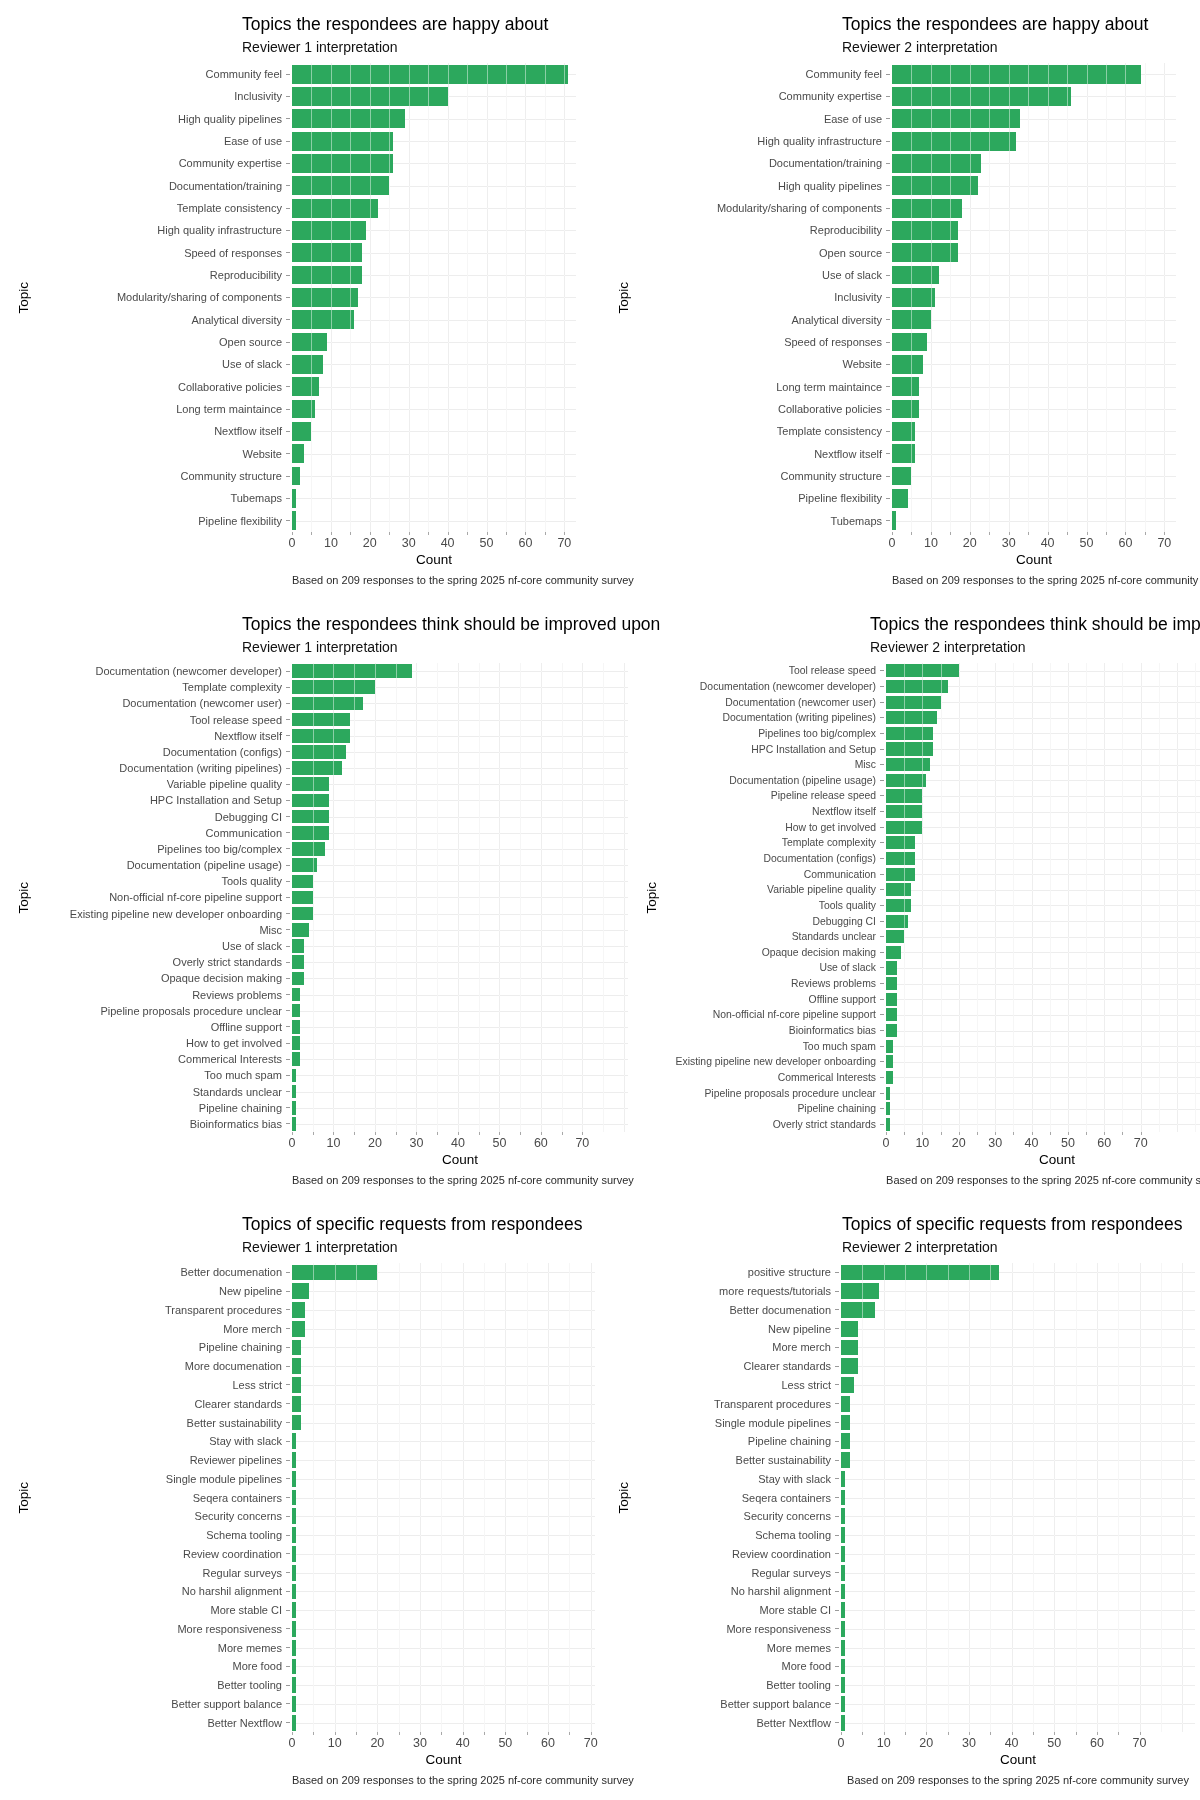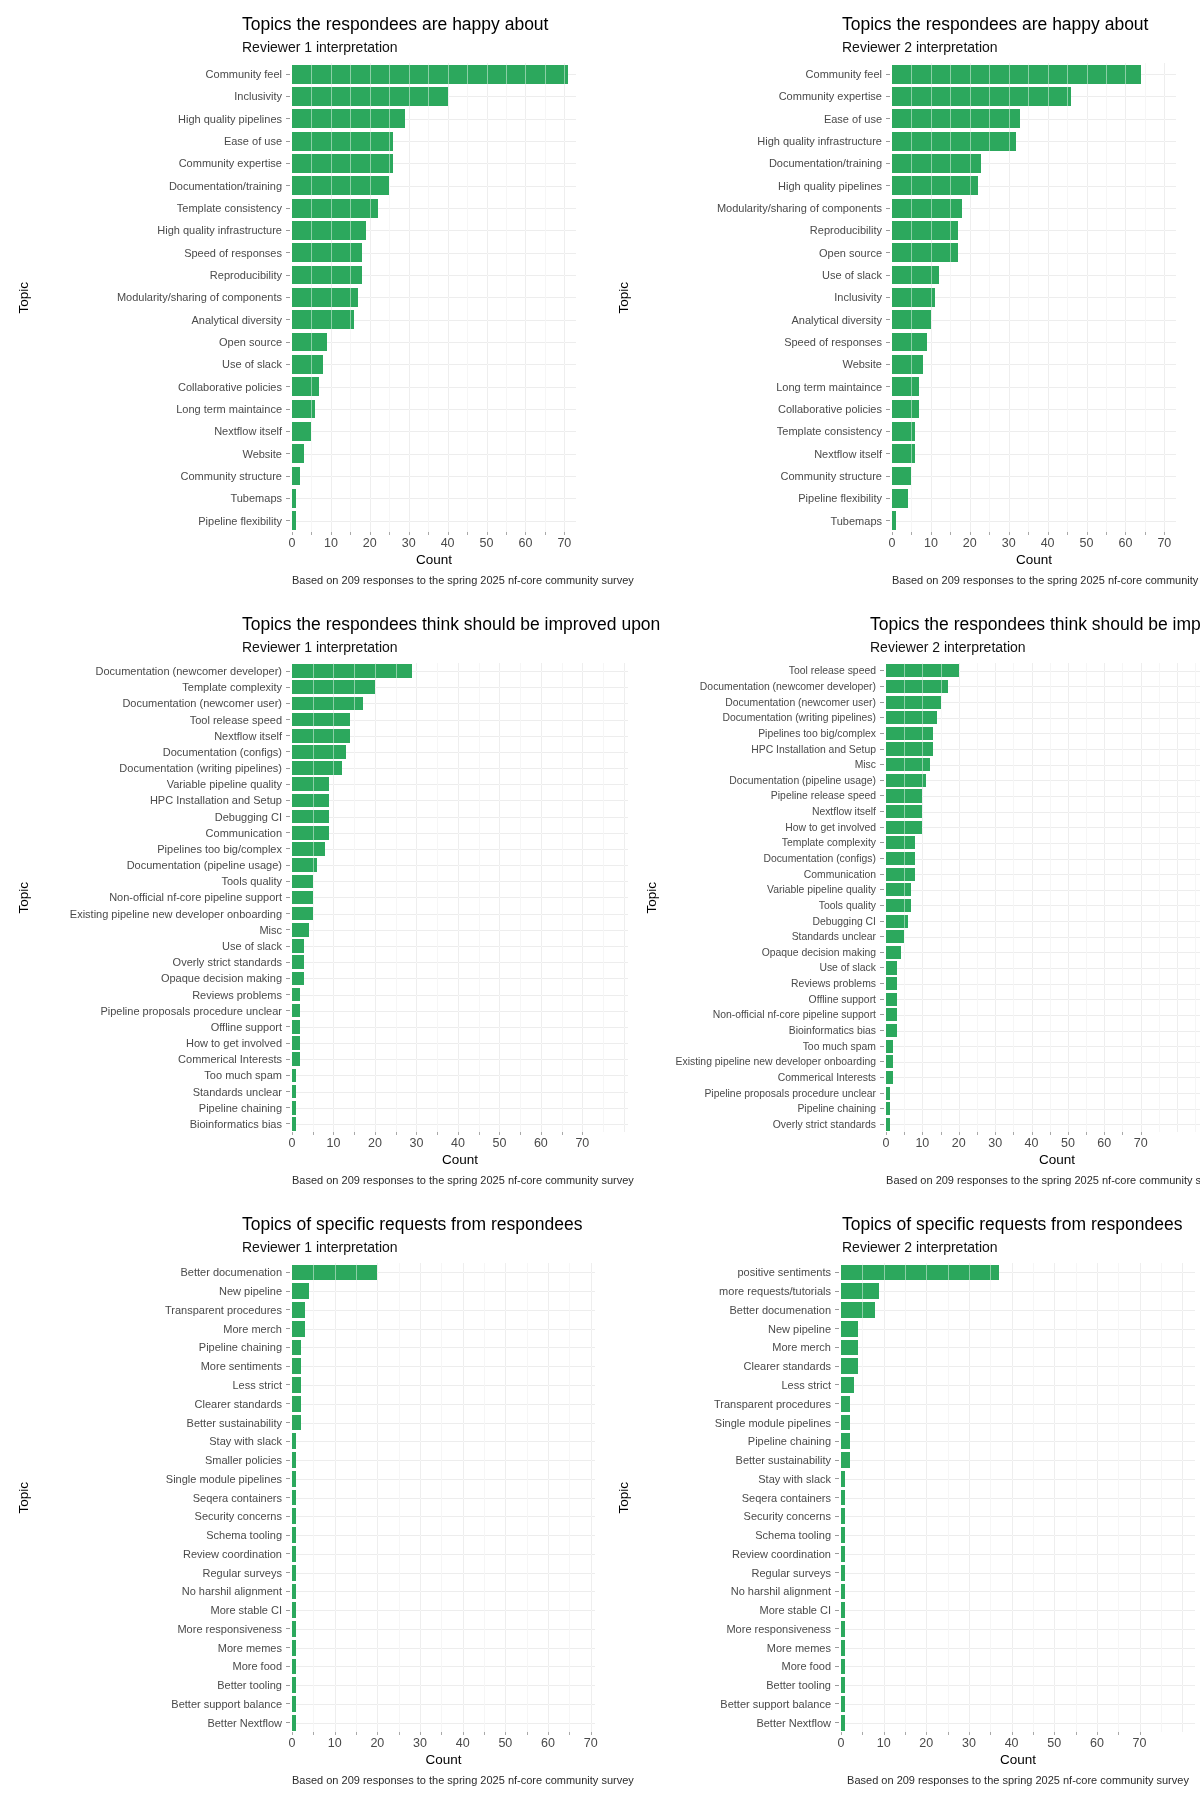--- a/index.html
+++ b/index.html
@@ -1173,41 +1173,41 @@
               </div>
               <div class="lrow">
                 <span class="lbl">More merch</span>
                 <span class="ytick"></span>
               </div>
               <div class="lrow">
                 <span class="lbl">Pipeline chaining</span>
                 <span class="ytick"></span>
               </div>
               <div class="lrow">
-                <span class="lbl">More sentiments</span>
+                <span class="lbl">More documenation</span>
                 <span class="ytick"></span>
               </div>
               <div class="lrow">
                 <span class="lbl">Less strict</span>
                 <span class="ytick"></span>
               </div>
               <div class="lrow">
                 <span class="lbl">Clearer standards</span>
                 <span class="ytick"></span>
               </div>
               <div class="lrow">
                 <span class="lbl">Better sustainability</span>
                 <span class="ytick"></span>
               </div>
               <div class="lrow">
                 <span class="lbl">Stay with slack</span>
                 <span class="ytick"></span>
               </div>
               <div class="lrow">
-                <span class="lbl">Smaller policies</span>
+                <span class="lbl">Reviewer pipelines</span>
                 <span class="ytick"></span>
               </div>
               <div class="lrow">
                 <span class="lbl">Single module pipelines</span>
                 <span class="ytick"></span>
               </div>
               <div class="lrow">
                 <span class="lbl">Seqera containers</span>
                 <span class="ytick"></span>
               </div>
@@ -1425,21 +1425,21 @@
       <div class="chart" style="width: 600px; padding-right: 5px;">
         <div class="title">Topics of specific requests from respondees</div>
         <div class="subtitle">Reviewer 2 interpretation</div>
         <div class="cbody">
           <div class="upper">
             <div class="ytitle">
               <span>Topic</span>
             </div>
             <div class="labels" style="width: 205px;">
               <div class="lrow">
-                <span class="lbl">positive sentiments</span>
+                <span class="lbl">positive structure</span>
                 <span class="ytick"></span>
               </div>
               <div class="lrow">
                 <span class="lbl">more requests/tutorials</span>
                 <span class="ytick"></span>
               </div>
               <div class="lrow">
                 <span class="lbl">Better documenation</span>
                 <span class="ytick"></span>
               </div>

